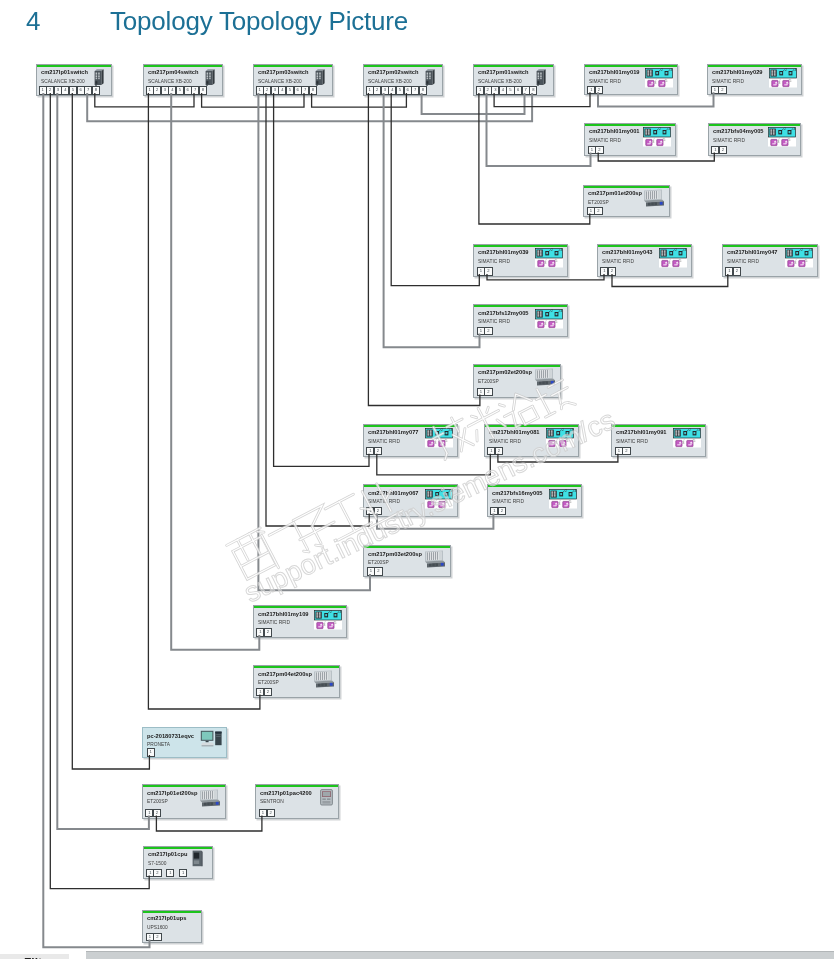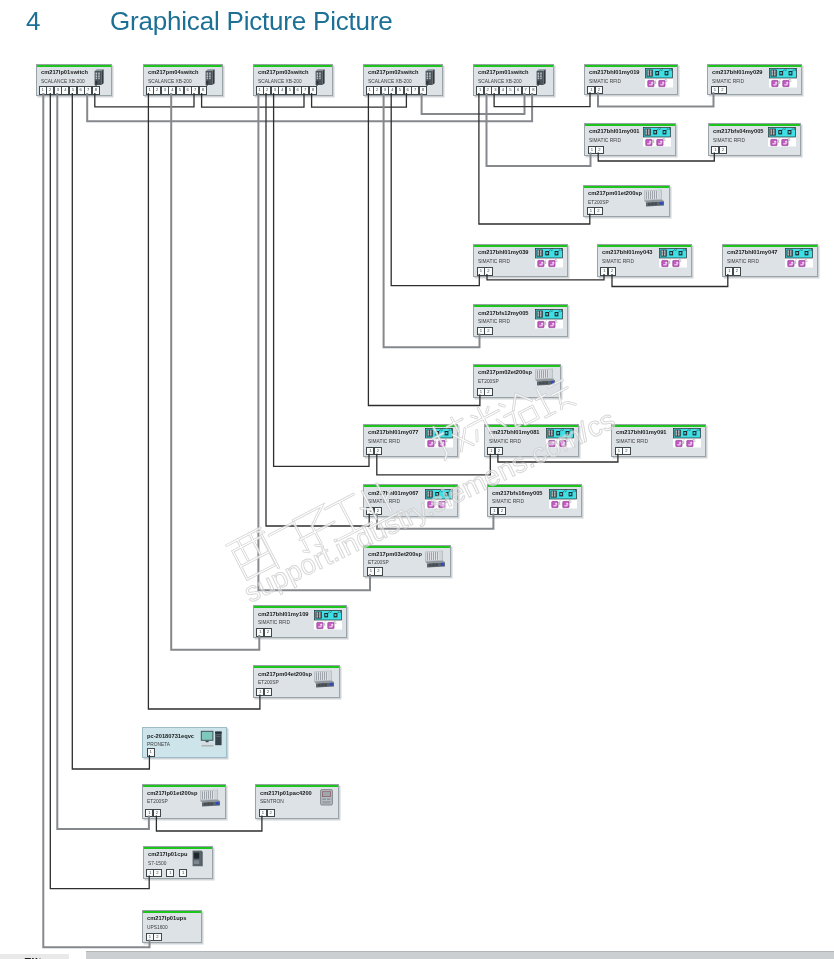--- a/index.html
+++ b/index.html
@@ -9,21 +9,21 @@
 .dev{position:absolute;background:#dce2e6;border:1px solid #9aa3a8;box-shadow:1.5px 1.5px 0 rgba(120,130,135,.35);}
 .dev .gb{position:absolute;left:0;top:0;right:0;height:2.2px;background:#1cc41c;}
 .dev .nm{position:absolute;left:4px;top:4.6px;font-size:5.9px;font-weight:bold;color:#1a1a1a;white-space:nowrap;transform-origin:0 0;transform:scale(0.97,1.03);}
 .dev .st{position:absolute;left:4px;top:13px;font-size:5px;color:#3c3c3c;white-space:nowrap;transform-origin:0 0;transform:scale(0.97,1);}
 .ic{position:absolute;}
 .p{position:absolute;width:6.2px;height:6.1px;background:#fafbfb;border:0.6px solid #41484c;
  font-size:4.1px;color:#38434a;text-align:center;line-height:6.3px;bottom:0.5px;}
 .pcbox{background:#cde4ea;border:1px solid #9cbdc6;}
 </style></head><body>
 <div class="t4">4</div>
-<div class="tt">Graphical Picture Picture</div>
+<div class="tt">Topology Topology Picture</div>
 
 <svg class="lay" width="834" height="959" style="z-index:1">
 <path d="M94.8 93.0 V106.8 H194.0 V93.0" fill="none" stroke="#2e2e2e" stroke-width="1.3"></path>
 <path d="M201.6 93.0 V107.2 H304.0 V93.0" fill="none" stroke="#2e2e2e" stroke-width="1.3"></path>
 <path d="M311.6 93.0 V107.2 H406.4 V93.0" fill="none" stroke="#2e2e2e" stroke-width="1.3"></path>
 <path d="M421.6 93.0 V114.0 H524.5 V93.0" fill="none" stroke="#85898d" stroke-width="2.0"></path>
 <path d="M87.2 93.0 V121.2 H532.1 V93.0" fill="none" stroke="#85898d" stroke-width="2.0"></path>
 <path d="M494.1 93.0 V106.6 H590.0 V92.2" fill="none" stroke="#2e2e2e" stroke-width="1.3"></path>
 <path d="M598.0 92.2 V106.6 H713.5 V92.2" fill="none" stroke="#85898d" stroke-width="2.0"></path>
 <path d="M486.5 93.0 V166.0 H590.5 V152.5" fill="none" stroke="#85898d" stroke-width="2.0"></path>

